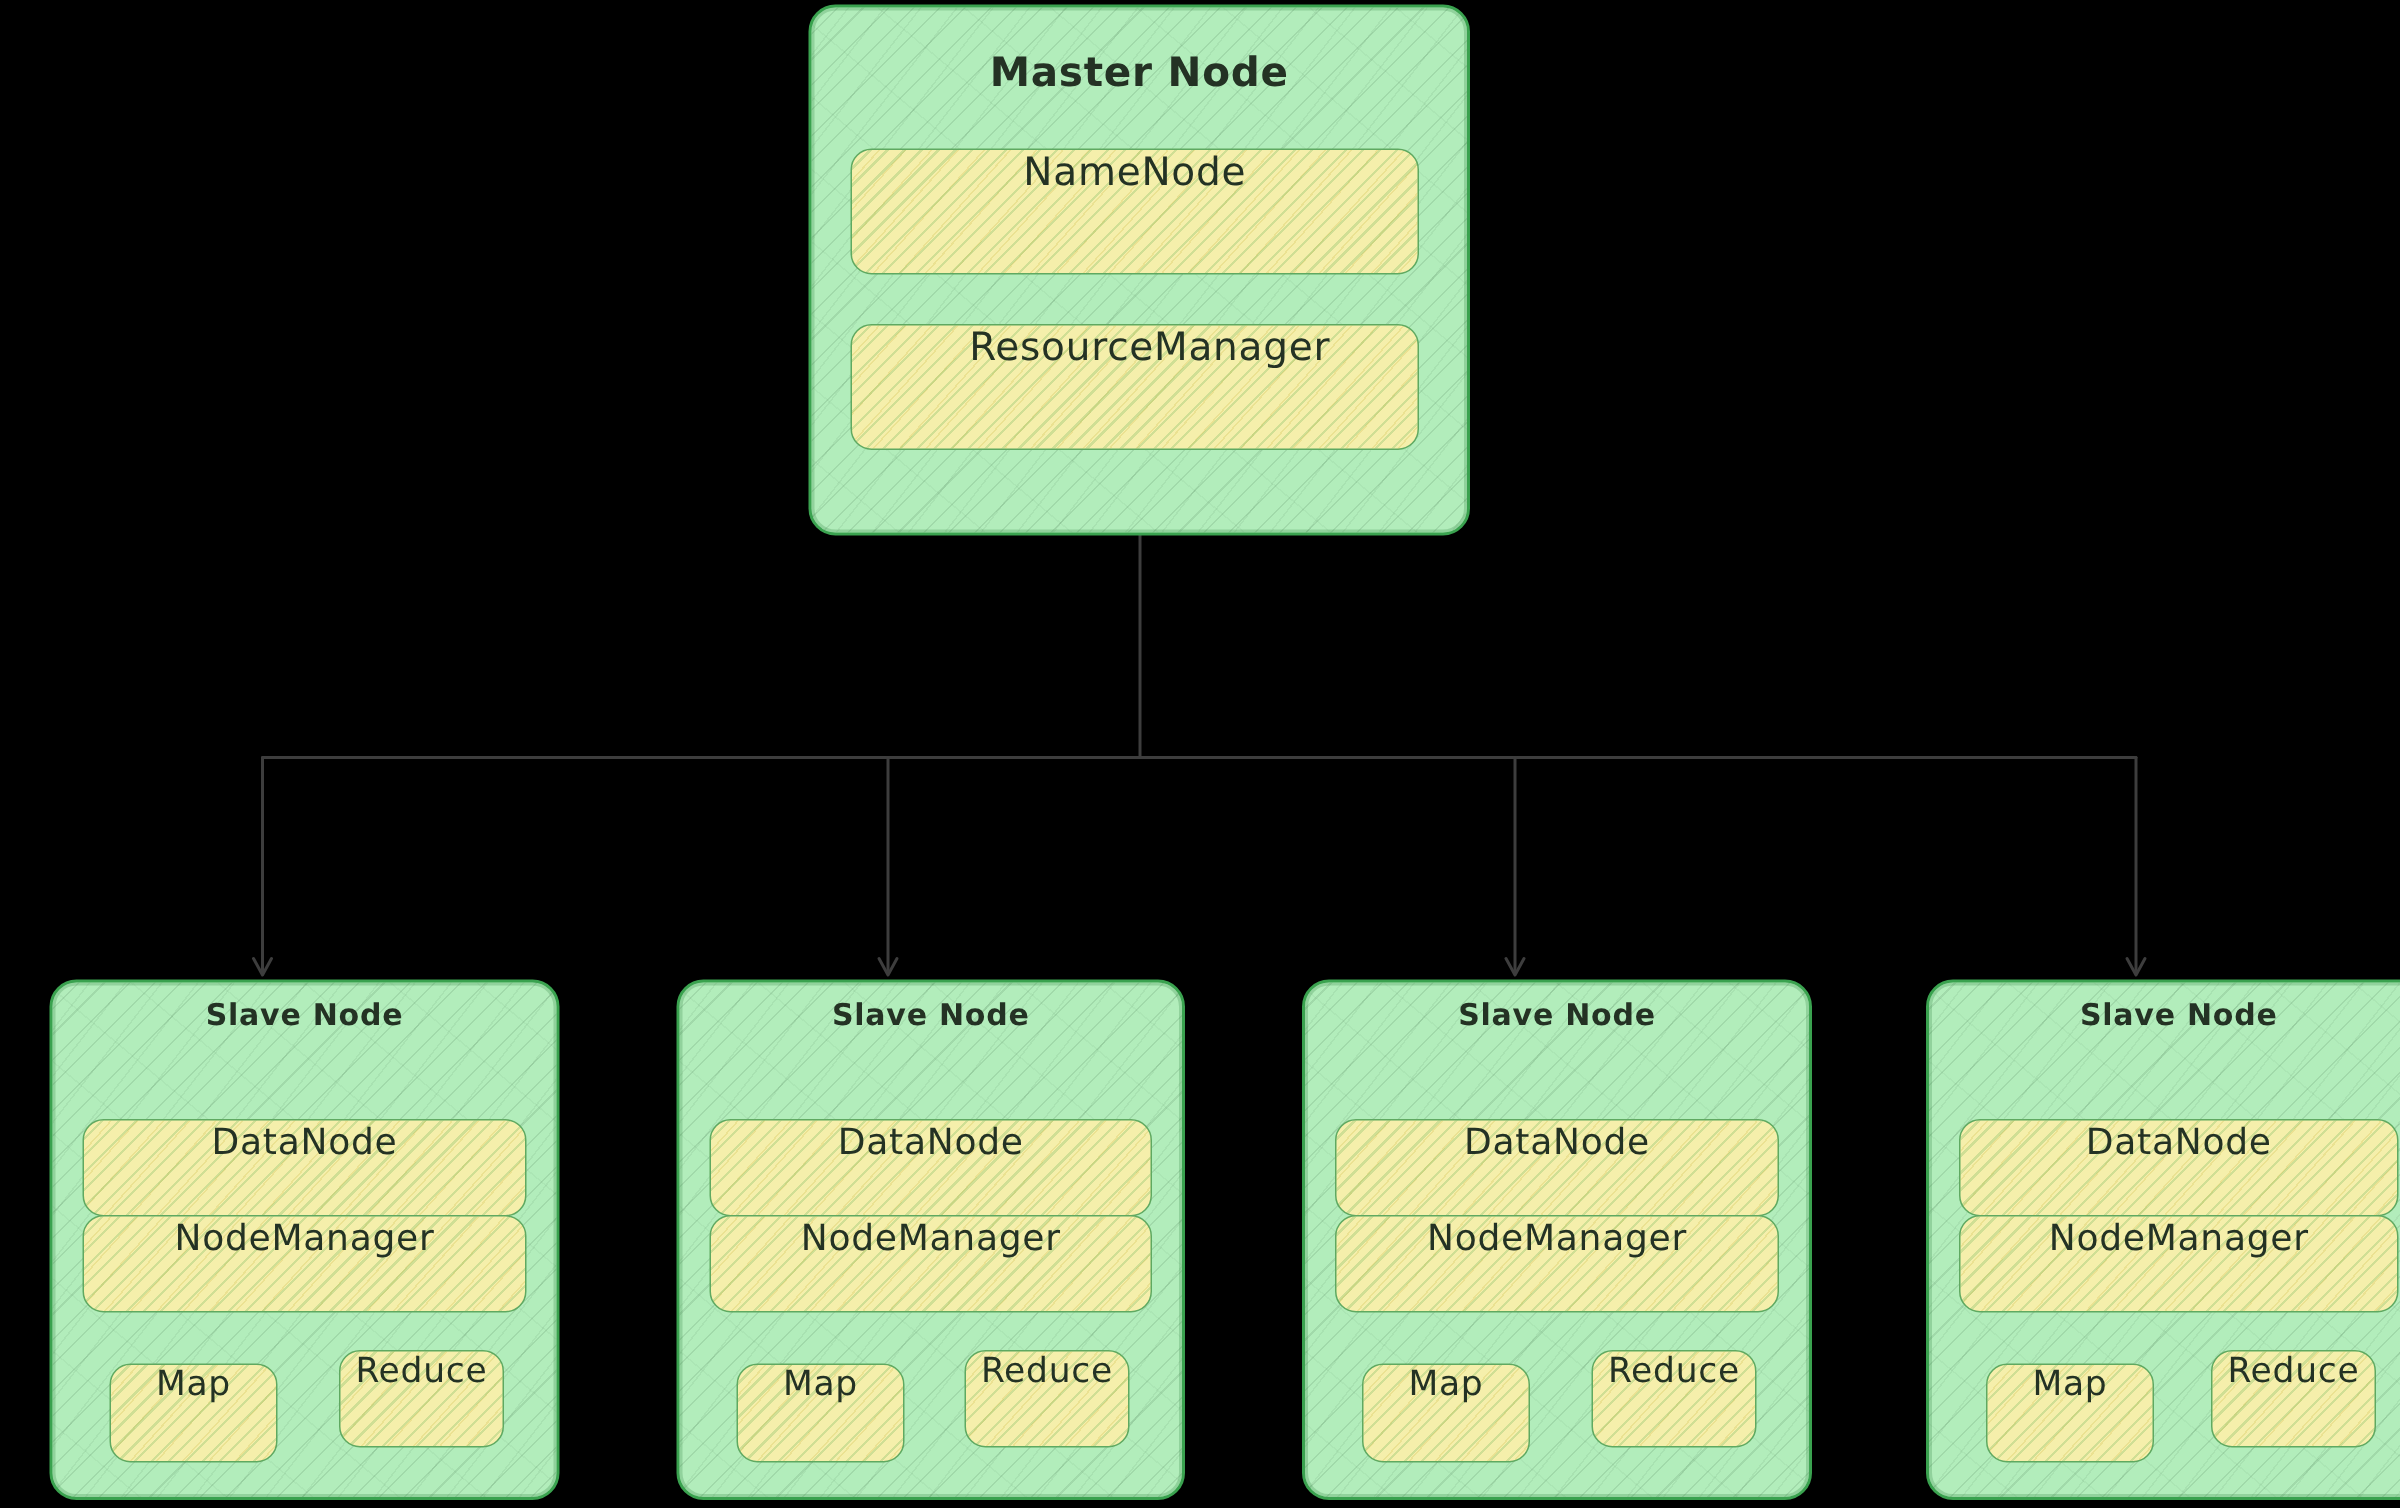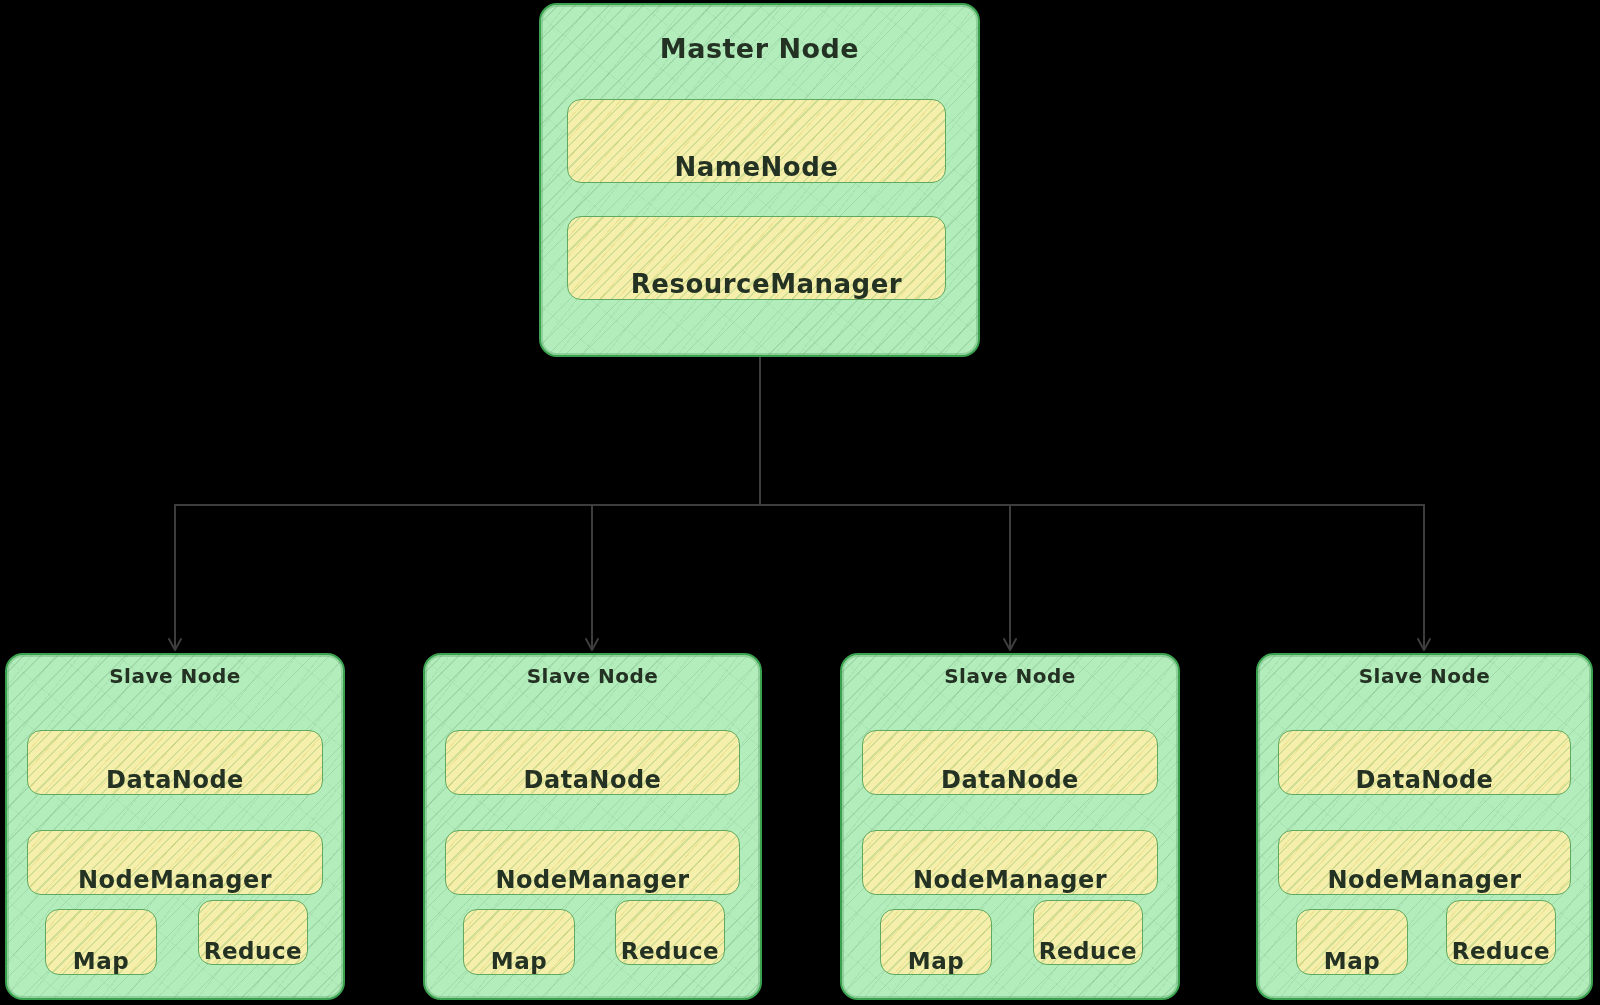--- a/index.html
+++ b/index.html
@@ -47,51 +47,51 @@
     position: absolute;
     left: 0; right: 0;
     text-align: center;
     font-weight: bold;
     color: var(--text, #243224);
     letter-spacing: 0.5px;
   }
   .master { left: 539px; top: 3px; width: 441px; height: 354px; }
   .master .node-title { top: 28px; font-size: 27px; }
 
-  .slave { top: 653px; height: 347px; }
+  .slave { top: 653px; height: 347px; margin-left: 28px; }
   .slave .node-title { top: 9px; font-size: 20px; }
   .s1 { left: 5px;    width: 340px; }
   .s2 { left: 423px;  width: 339px; }
   .s3 { left: 840px;  width: 340px; }
   .s4 { left: 1256px; width: 337px; }
 
   
   .component {
     position: absolute;
     display: flex;
-    align-items: flex-end;
+    align-items: flex-start;
     justify-content: center;
     background-color: var(--component_fill, #f5efab);
     border: 1.5px solid var(--component_border, #5fa961);
     border-radius: 14px;
     background-image:
       repeating-linear-gradient(135deg, rgba(122, 185, 96, 0.30) 0px 1.5px, transparent 1.5px 8px),
       repeating-linear-gradient(132deg, rgba(205, 185, 70, 0.25) 0px 1px, transparent 1px 13px);
-    font-weight: bold;
+    font-weight: normal;
     color: var(--text, #243224);
     letter-spacing: 0.5px;
     white-space: nowrap;
   }
   .master .component { left: 26px; width: 379px; height: 84px; font-size: 26px; }
   .master .comp-0 { top: 94px; }
   .master .comp-1 { top: 211px; padding-left: 20px; }
 
   .slave .comp { left: 20px; right: 20px; height: 65px; font-size: 24px; }
-  .slave .comp-0 { top: 75px; }
-  .slave .comp-1 { top: 175px; }
+  .slave .comp-0 { top: 91px; }
+  .slave .comp-1 { top: 155px; }
 
   .slave .task { font-size: 23px; }
   .slave .task-0 { left: 38px;  top: 254px; width: 112px; height: 66px; }
   .slave .task-1 { right: 35px; top: 245px; width: 110px; height: 65px; }
 </style>
 </head>
 <body>
 
 <div class="canvas">
 

